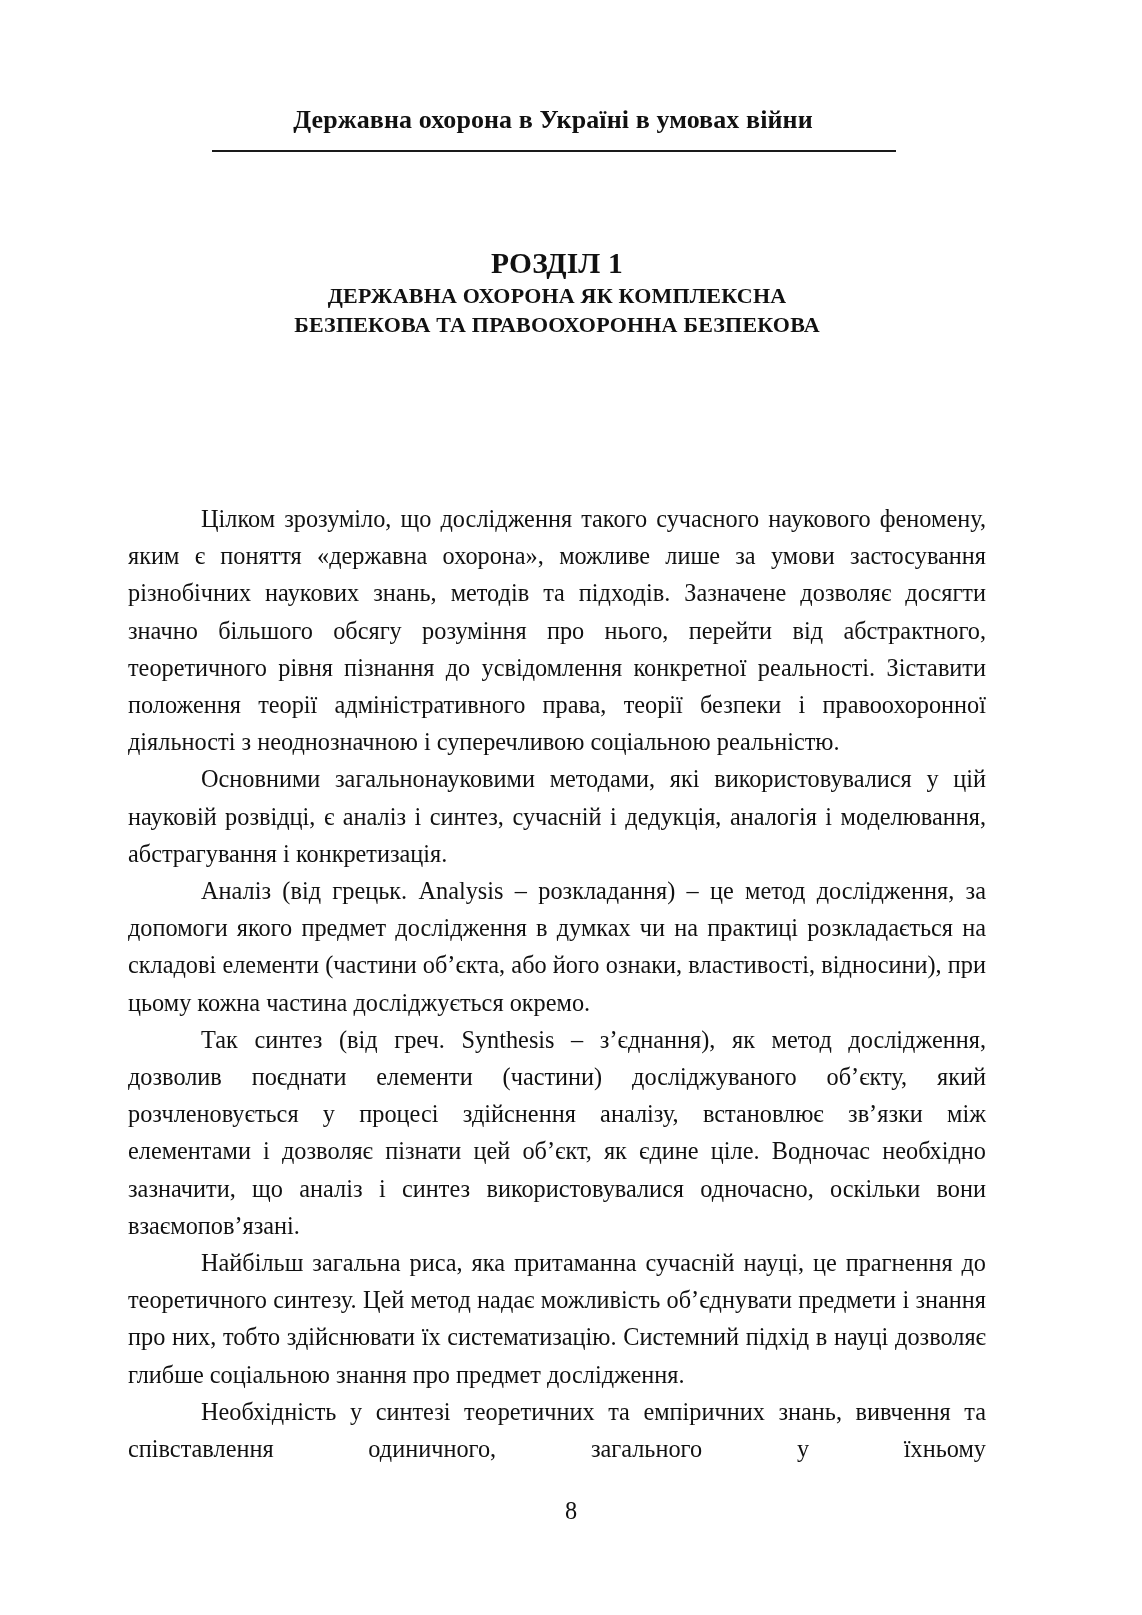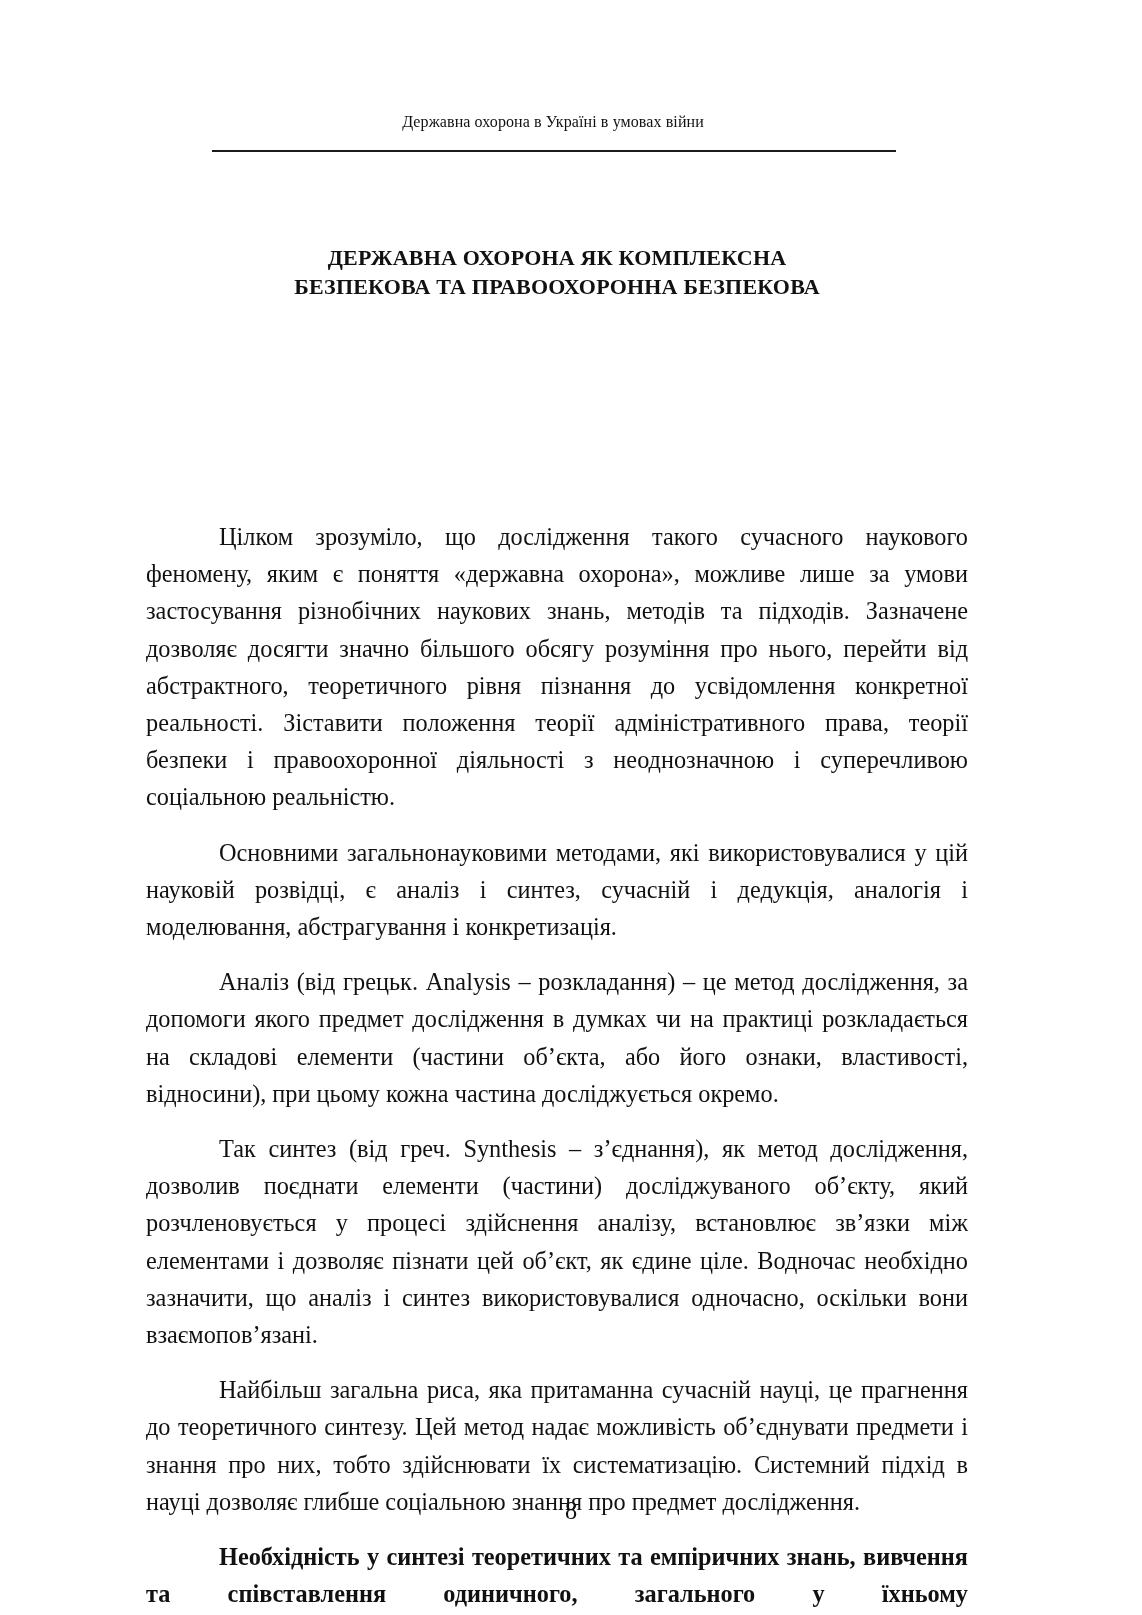--- a/index.html
+++ b/index.html
@@ -21,25 +21,24 @@
     overflow: hidden;
   }
 
   
   .running-head {
     position: absolute;
     top: 104px;
     left: 210px;
     width: 686px;
     text-align: center;
-    font-weight: normal;
-    font-size: 16px;
+    font-weight: bold;
+    font-size: 26px;
     letter-spacing: 0.1px;
     line-height: 1.2;
-    margin-top: 8px;
   }
 
   .head-rule {
     position: absolute;
     top: 150px;
     left: 212px;
     width: 684px;
     height: 0;
     border-top: 2px solid #1a1a1a;
   }
@@ -81,27 +80,26 @@
     position: absolute;
     top: 500px;
     left: 128px;
     width: 858px;
     font-size: 24.3px;
     line-height: 37.2px;
     text-align: justify;
     text-justify: inter-word;
   }
   .body-text p {
-    margin: 18px;
+    margin: 0;
     text-indent: 73px;
     text-align: justify;
   }
   .body-text p.last {
     text-align: justify;
-    font-weight: bold;
   }
   
   .body-text p.last::after {
     content: "";
     display: inline-block;
     width: 100%;
   }
 
   
   .folio {
@@ -116,20 +114,21 @@
 </head>
 <body>
 
 <div class="page">
 
   <div class="running-head">Державна охорона в Україні в умовах війни</div>
 
   <div class="head-rule"></div>
 
   <div class="chapter-title">
+    <span class="ct-line ct-num">РОЗДІЛ 1</span>
     <span class="ct-line">ДЕРЖАВНА ОХОРОНА ЯК КОМПЛЕКСНА</span>
     <span class="ct-line">БЕЗПЕКОВА ТА ПРАВООХОРОННА БЕЗПЕКОВА</span>
   </div>
 
 
   <div class="body-text">
     <p>Цілком зрозуміло, що дослідження такого сучасного наукового феномену, яким є поняття «державна охорона», можливе лише за умови застосування різнобічних наукових знань, методів та підходів. Зазначене дозволяє досягти значно більшого обсягу розуміння про нього, перейти від абстрактного, теоретичного рівня пізнання до усвідомлення конкретної реальності. Зіставити положення теорії адміністративного права, теорії безпеки і правоохоронної діяльності з неоднозначною і суперечливою соціальною реальністю.</p>
     <p>Основними загальнонауковими методами, які використовувалися у цій науковій розвідці, є аналіз і синтез, сучасній і дедукція, аналогія і моделювання, абстрагування і конкретизація.</p>
     <p>Аналіз (від грецьк. Analysis – розкладання) – це метод дослідження, за допомоги якого предмет дослідження в думках чи на практиці розкладається на складові елементи (частини об’єкта, або його ознаки, властивості, відносини), при цьому кожна частина досліджується окремо.</p>
     <p>Так синтез (від греч. Synthesis – з’єднання), як метод дослідження, дозволив поєднати елементи (частини) досліджуваного об’єкту, який розчленовується у процесі здійснення аналізу, встановлює зв’язки між елементами і дозволяє пізнати цей об’єкт, як єдине ціле. Водночас необхідно зазначити, що аналіз і синтез використовувалися одночасно, оскільки вони взаємопов’язані.</p>

